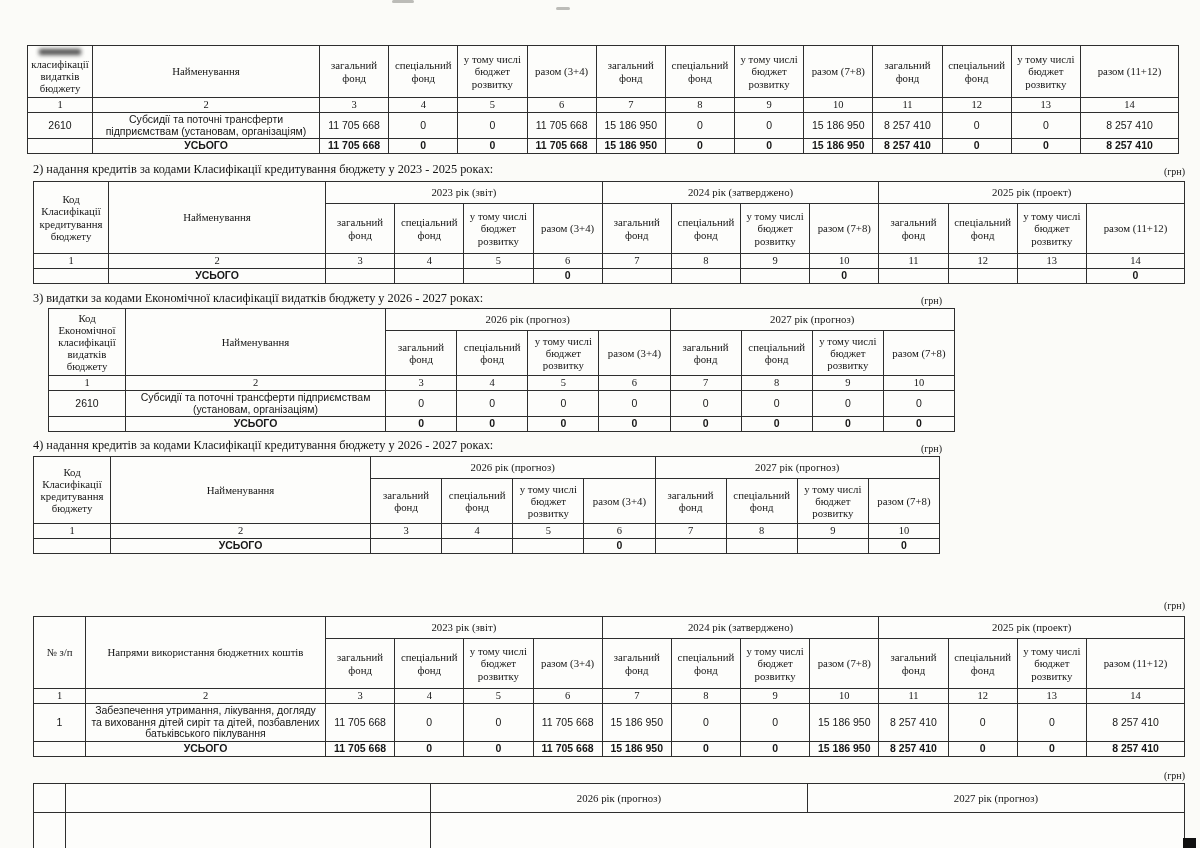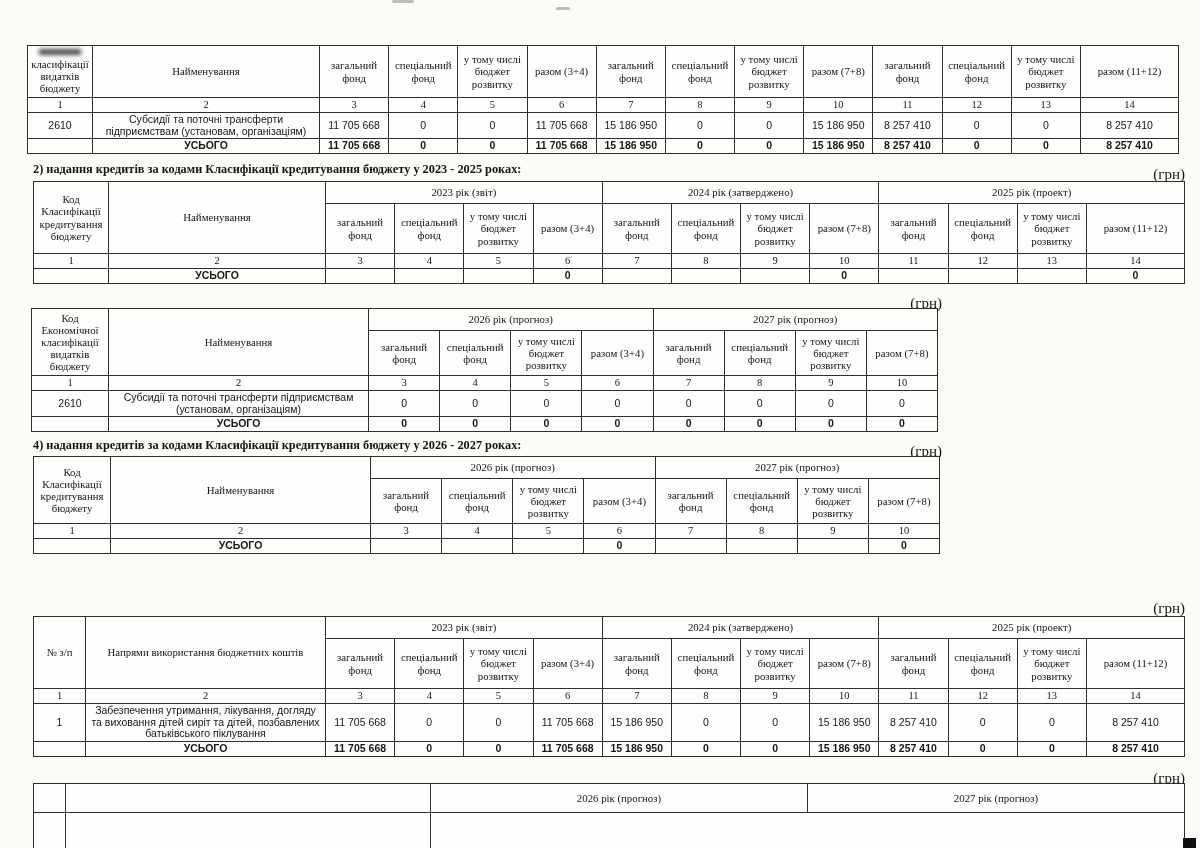--- a/index.html
+++ b/index.html
@@ -24,22 +24,22 @@
   .t4 tr.grp{height:22px}.t4 tr.head{height:45px}.t4 tr.num{height:14px}.t4 tr.total{height:15px}
   .t5 tr.grp{height:22px}.t5 tr.head{height:50px}.t5 tr.num{height:14px}.t5 tr.data{height:36px}.t5 tr.total{height:14px}
   .t6 tr.grp{height:29px}.t6 tr.stub{height:40px}
   td.val{font-family:"Liberation Sans",sans-serif;font-size:10.5px}
   td.num{white-space:nowrap}
   tr.total td{font-weight:bold}
   tr.grp td,tr.head td{font-size:10.8px}
   td.noborder{border:none}
   td.stubcell{border-bottom:none}
   td.cut::before{content:"";display:block;width:74%;height:6px;margin:0 auto 3px;background:#4d4d4d;filter:blur(2px)}
-  .heading{position:absolute;left:33px;font-weight:bold;font-size:12.3px;white-space:nowrap}
-  .grn{position:absolute;font-size:15px}
+  .heading{position:absolute;left:33px;font-weight:normal;font-size:12.3px;white-space:nowrap}
+  .grn{position:absolute;font-size:10px}
   .corner-mark{position:absolute;width:13px;height:10px;background:#101010;right:4px;bottom:0}
   .artifact{position:absolute;background:#bcbcb8;border-radius:2px}
 </style>
 </head>
 <body>
 
 <div class="page">
   <div class="artifact" style="left:392px;top:0;width:22px;height:3px"></div>
   <div class="artifact" style="left:556px;top:7px;width:14px;height:3px"></div>
 
@@ -201,22 +201,23 @@
             <td class="val num">0</td>
             <td class="val num"></td>
             <td class="val num"></td>
             <td class="val num"></td>
             <td class="val num">0</td>
           </tr>
         </tbody>
       </table>
     </div>
 
+  <div class="heading" style="top:291px">3) видатки за кодами Економічної класифікації видатків бюджету у 2026 - 2027 роках:</div>
   <div class="grn" style="top:295px;right:258px">(грн)</div>
-  <div class="tbl-wrap" style="left:31px;top:308px">
+  <div class="tbl-wrap" style="left:48px;top:308px">
       <table class="doc t3">
         <colgroup>
           <col class="c1">
           <col class="c2">
           <col class="cv">
           <col class="cv">
           <col class="cv">
           <col class="cv">
           <col class="cv">
           <col class="cv">

